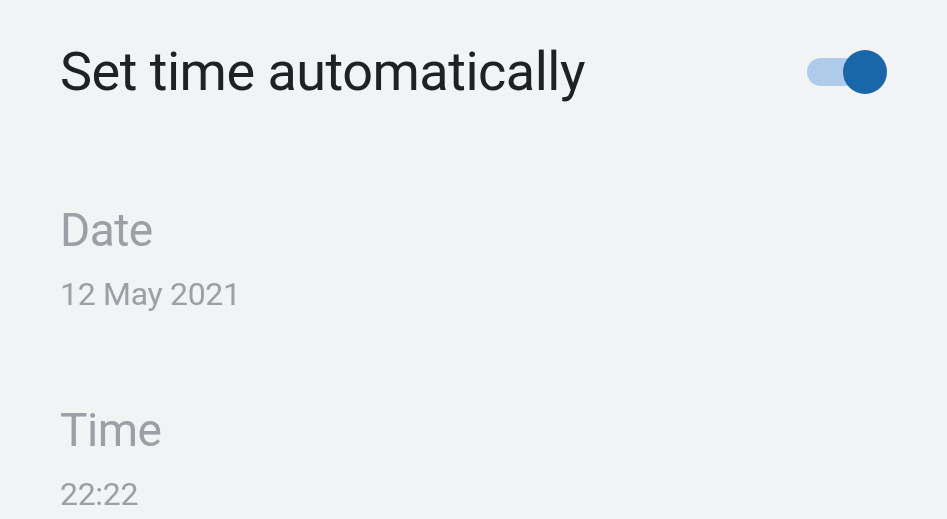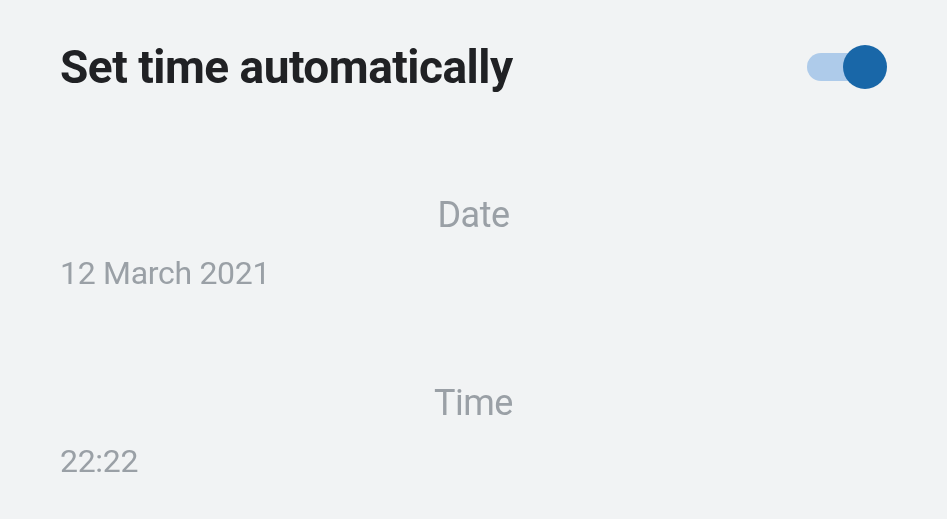--- a/index.html
+++ b/index.html
@@ -14,22 +14,22 @@
       height: 519px;
       padding: 40px 60px;
     }
     .setting-row {
       display: flex;
       justify-content: space-between;
       align-items: center;
       margin-bottom: 100px;
     }
     .setting-title {
-      font-size: 46px;
-      font-weight: 700;
+      font-size: 54px;
+      font-weight: 400;
       color: #202124;
       letter-spacing: -0.5px;
     }
     .toggle-switch {
       position: relative;
       width: 80px;
       height: 44px;
       cursor: pointer;
     }
     .toggle-track {
@@ -47,26 +47,25 @@
       right: 0;
       width: 44px;
       height: 44px;
       background-color: #1967a8;
       border-radius: 50%;
     }
     .setting-item {
       margin-bottom: 90px;
     }
     .setting-label {
-      font-size: 36px;
+      font-size: 46px;
       font-weight: 400;
       color: #9aa0a6;
       margin-bottom: 18px;
       letter-spacing: -0.5px;
-      text-align: center;
     }
     .setting-value {
       font-size: 32px;
       font-weight: 400;
       color: #9aa0a6;
       letter-spacing: -0.3px;
     }
   </style>
 </head>
 <body>
@@ -74,19 +73,19 @@
 <div class="setting-row">
   <div class="setting-title">Set time automatically</div>
   <div class="toggle-switch">
     <div class="toggle-track"></div>
     <div class="toggle-thumb"></div>
   </div>
 </div>
 
 <div class="setting-item">
   <div class="setting-label">Date</div>
-  <div class="setting-value">12 March 2021</div>
+  <div class="setting-value">12 May 2021</div>
 </div>
 
 <div class="setting-item">
   <div class="setting-label">Time</div>
   <div class="setting-value">22:22</div>
 </div>
 
 </body></html>

